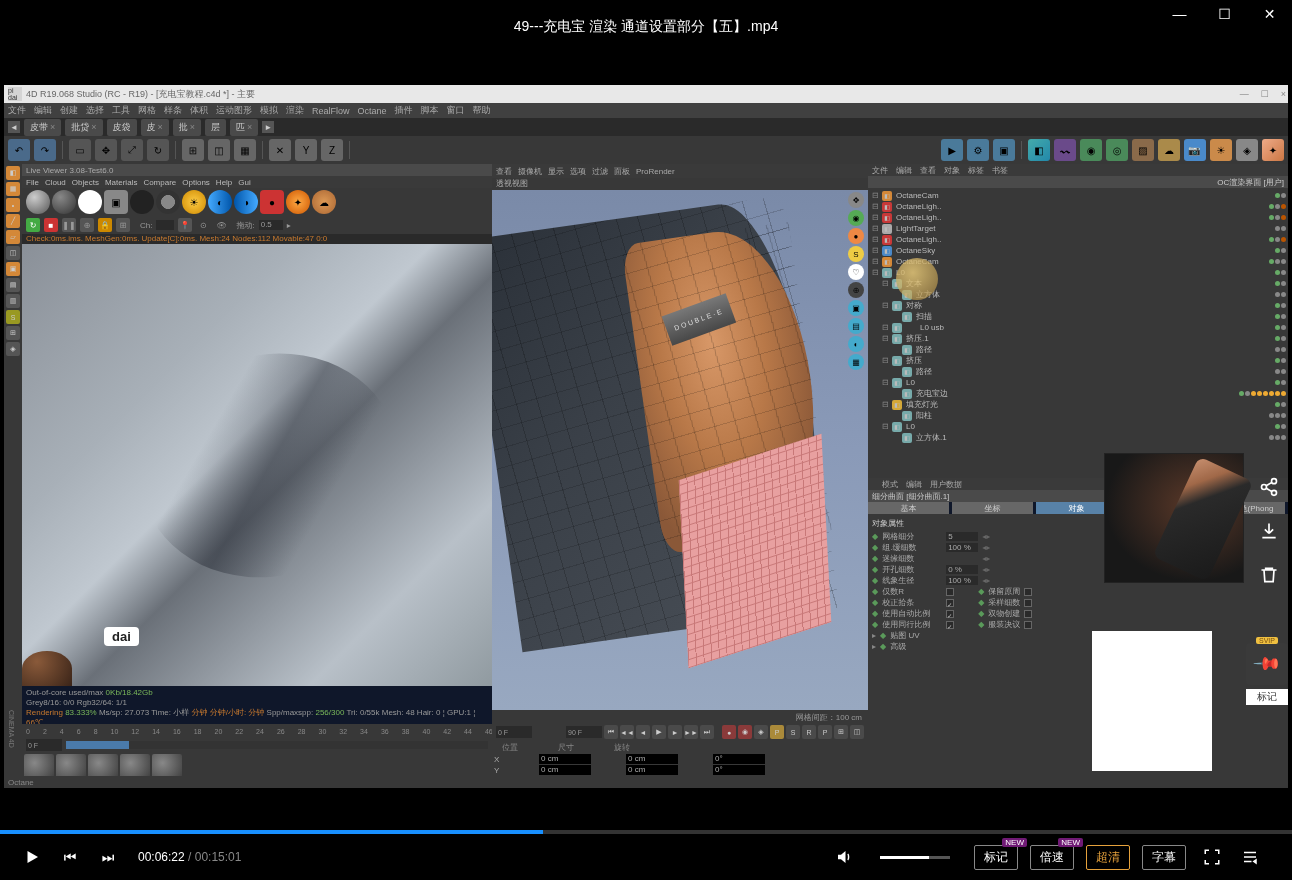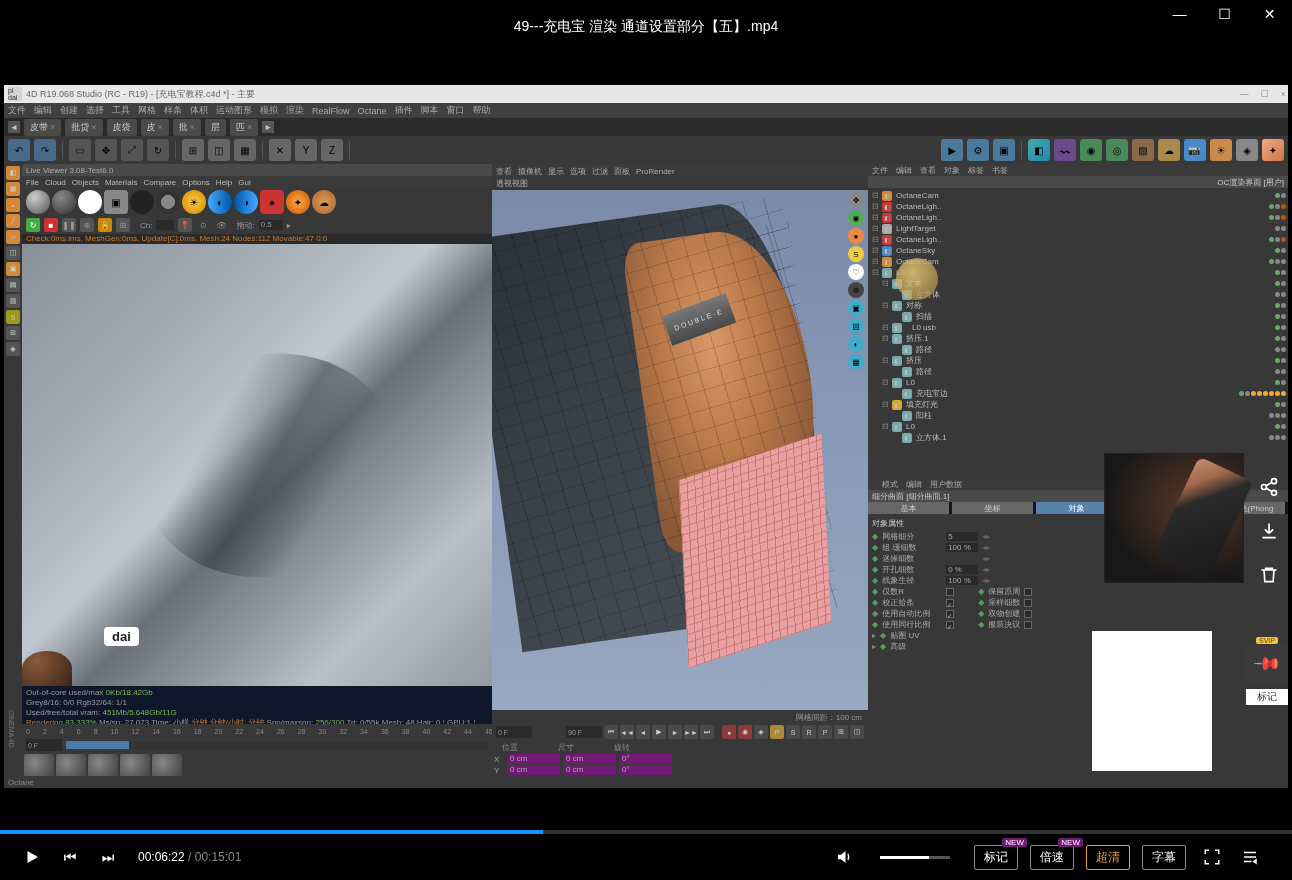--- a/index.html
+++ b/index.html
@@ -77,21 +77,21 @@
 .vp-icons-right { position: absolute; right: 2px; top: 2px; width: 18px; display: flex; flex-direction: column; gap: 2px; }
 .vp-icon { width: 16px; height: 16px; border-radius: 8px; background: #444; display: flex; align-items: center; justify-content: center; font-size: 8px; }
 .vp-footer { height: 14px; background: #383838; font-size: 8px; color: #999; display: flex; justify-content: flex-end; align-items: center; padding: 0 6px; }
 .timeline2 { height: 16px; background: #383838; display: flex; align-items: center; padding: 0 4px; gap: 2px; }
 .tl-field { width: 36px; height: 12px; background: #2a2a2a; font-size: 7px; color: #999; display: flex; align-items: center; padding: 0 2px; }
 .tl-btn { width: 14px; height: 14px; background: #4a4a4a; border-radius: 2px; font-size: 7px; color: #ccc; display: flex; align-items: center; justify-content: center; }
 .coords-panel { height: 48px; background: #383838; font-size: 8px; color: #aaa; padding: 2px; }
 .coords-hdr { display: flex; gap: 40px; padding: 0 8px; color: #888; }
 .coord-row { display: flex; gap: 4px; align-items: center; margin-top: 1px; }
 .coord-lbl { width: 10px; }
-.coord-val { width: 52px; height: 10px; background: #701a75; padding: 0 2px; }
+.coord-val { width: 52px; height: 10px; background: #000000; padding: 0 2px; margin-left: 31px; }
 
 
 .right-col { width: 420px; background: #383838; display: flex; flex-direction: column; }
 .obj-tabs { height: 12px; background: #3a3a3a; display: flex; font-size: 8px; color: #aaa; gap: 8px; padding: 0 4px; align-items: center; }
 .obj-tabs-r { height: 12px; background: #4a4a4a; display: flex; font-size: 8px; color: #ccc; padding: 0 4px; align-items: center; justify-content: flex-end; }
 .obj-tree { height: 290px; background: #383838; font-size: 8px; color: #bbb; overflow: hidden; padding: 2px; position: relative; }
 .tree-row { display: flex; align-items: center; height: 11px; gap: 2px; }
 .tree-indent { display: inline-block; }
 .tree-icon { width: 10px; height: 10px; border-radius: 2px; display: inline-flex; align-items: center; justify-content: center; font-size: 6px; }
 .tree-dots { display: flex; gap: 1px; margin-left: auto; }
@@ -290,21 +290,20 @@
         </div>
         <div class="lv-status">Check:0ms.ims. MeshGen:0ms. Update[C]:0ms. Mesh:24 Nodes:112 Movable:47 0:0</div>
         <div class="render-view">
           <div class="render-img"></div>
           <div class="render-shadow"></div>
           <div class="corner-obj"></div>
         </div>
         <div class="lv-info">
           <div><span>Out-of-core used/max </span><span class="hl">0Kb/18.42Gb</span></div>
           <div>Grey8/16: 0/0      Rgb32/64: 1/1</div>
-          <div><span>Used/free/total vram: </span><span class="hl">451Mb/5.648Gb/11G</span></div>
           <div><span class="hl2">Rendering </span><span class="hl">83.333% </span><span>Ms/sp: 27.073   Time: 小样   </span><span class="hl2">分钟 分钟/小时: 分钟</span><span>   Spp/maxspp: </span><span class="hl">256/300</span><span>   Tri: 0/55k   Mesh: 48   Hair: 0 ¦   GPU:1 ¦   </span><span class="hl2">66℃</span></div>
         </div>
         <div class="timeline-ruler">
           <div class="timeline-marks" id="tl-marks">
               <span>0</span>
               <span>2</span>
               <span>4</span>
               <span>6</span>
               <span>8</span>
               <span>10</span>
@@ -573,21 +572,21 @@
               <span style="margin-left: 2px;">扫描</span>
               <span class="tree-dots">
                 <span class="dot" style="background: rgb(102, 170, 102);"></span>
                 <span class="dot" style="background: rgb(136, 136, 136);"></span>
               </span>
             </div>
             <div class="tree-row">
               <span class="tree-indent" style="width: 10px;"></span>
               <span style="color: rgb(136, 136, 136); width: 8px;">⊟</span>
               <span class="tree-icon" style="background: rgb(119, 170, 170);">◧</span>
-              <span style="margin-left: 8px;">L0 usb</span>
+              <span style="margin-left: 16px;">L0 usb</span>
               <span class="tree-dots">
                 <span class="dot" style="background: rgb(102, 170, 102);"></span>
                 <span class="dot" style="background: rgb(136, 136, 136);"></span>
               </span>
             </div>
             <div class="tree-row">
               <span class="tree-indent" style="width: 10px;"></span>
               <span style="color: rgb(136, 136, 136); width: 8px;">⊟</span>
               <span class="tree-icon" style="background: rgb(119, 170, 170);">◧</span>
               <span style="margin-left: 2px;">挤压.1</span>

